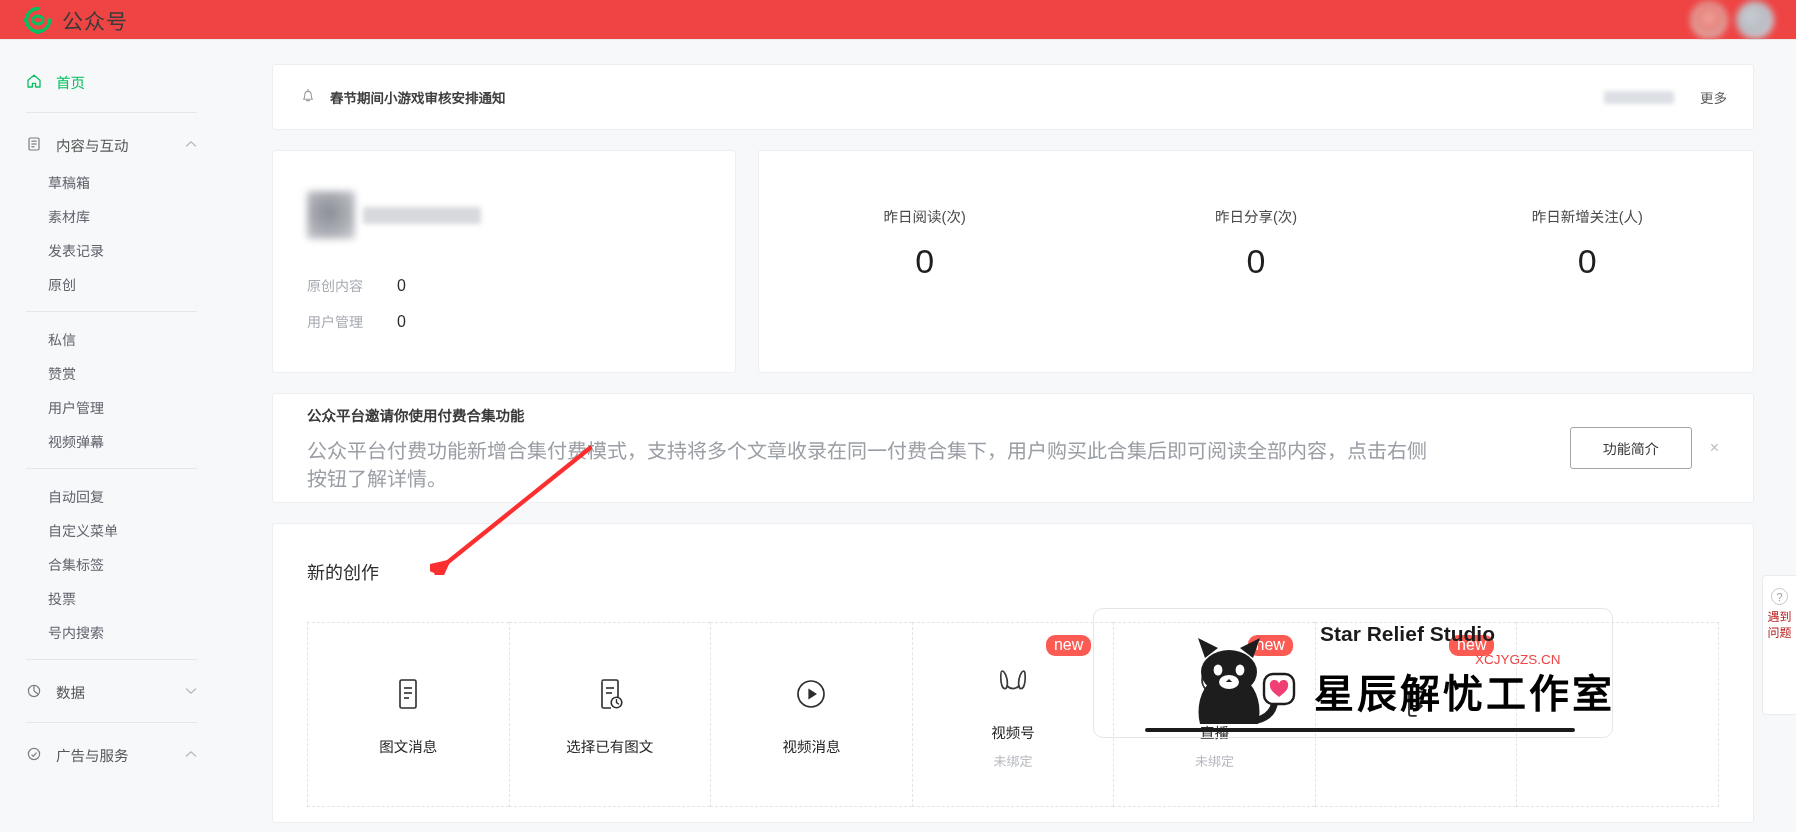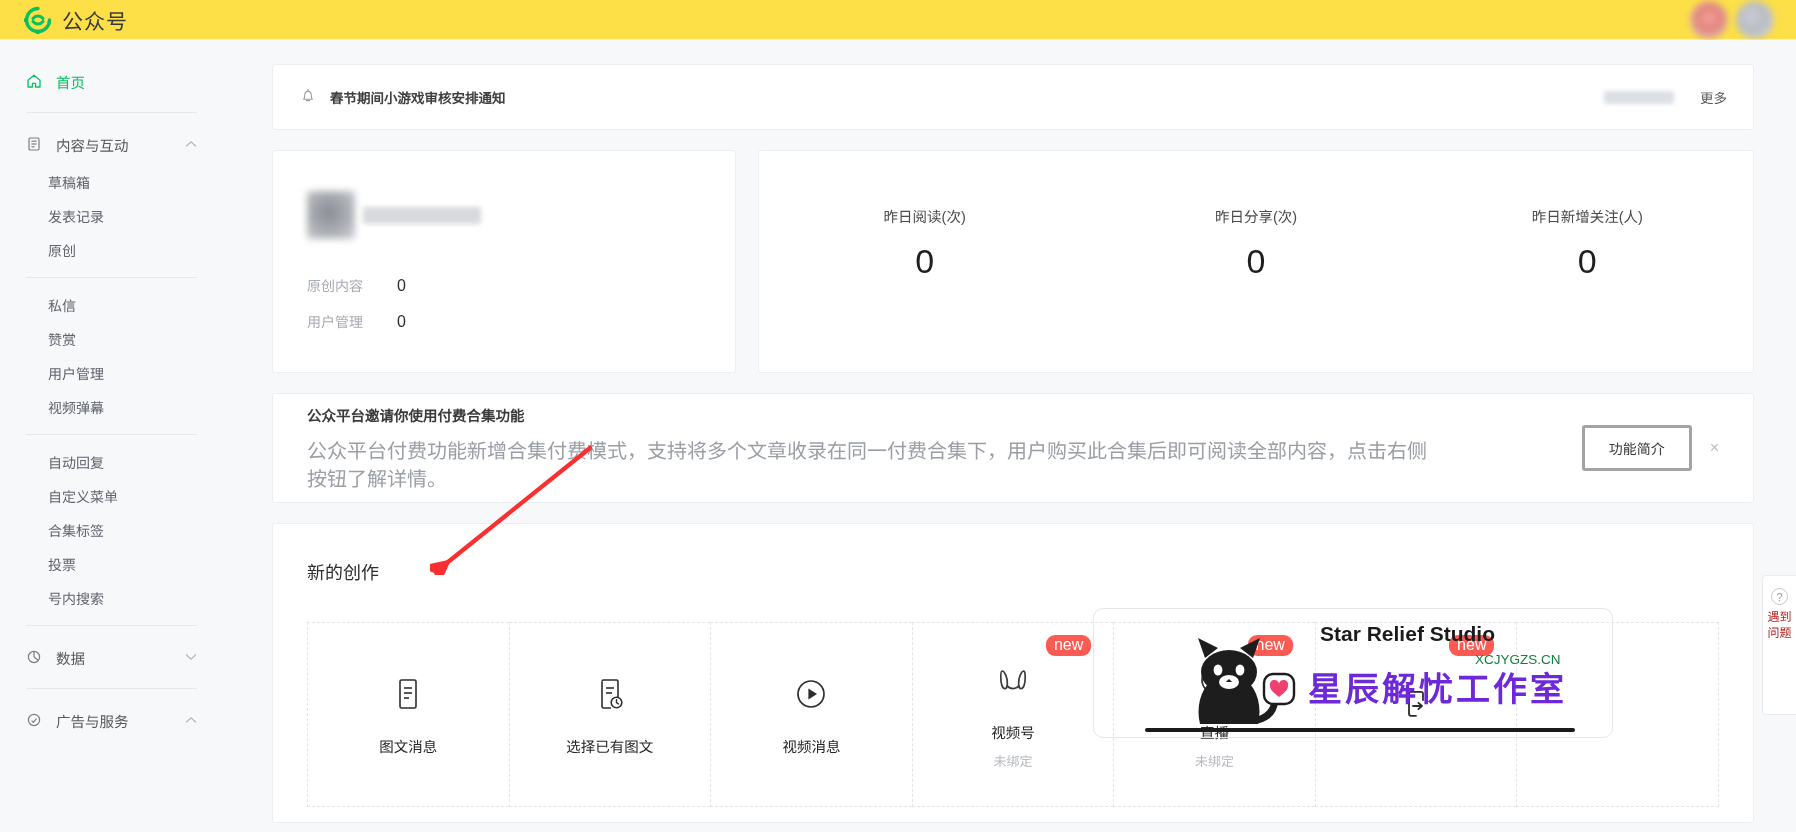--- a/index.html
+++ b/index.html
@@ -9,21 +9,21 @@
     font-family: "Liberation Sans", "DejaVu Sans", sans-serif;
     background: #f7f8fa;
     overflow: hidden;
     color: #353535;
   }
   .app { position: relative; width: 1796px; height: 832px; }
 
   
   .topbar {
     position: absolute; left:0; top:0; width:1796px; height:40px;
-    background:#fde047; border-bottom:1px solid #ededed;
+    background:#ef4444; border-bottom:1px solid #ededed;
     display:flex; align-items:center;
   }
   .logo-wrap { display:flex; align-items:center; padding-left:24px; gap:10px; }
   .logo-mark { width:28px; height:28px; position:relative; }
   .brand-title { font-size:21px; color:#3a3a3a; letter-spacing:1px; }
   .topbar-right {
     margin-left:auto; display:flex; align-items:center; gap:8px;
     padding-right:22px; height:100%;
   }
   .blur-avatar {
@@ -103,22 +103,22 @@
   
   .promo {
     margin:20px 42px 0 47px; height:110px;
     display:flex; align-items:center; padding:0 34px;
   }
   .promo-text { max-width:1120px; }
   .promo-title { font-size:14.5px; color:#3a3a3a; font-weight:bold; }
   .promo-desc { font-size:20px; color:#9a9ea5; margin-top:12px; line-height:1.4; }
   .promo-actions { margin-left:auto; display:flex; align-items:center; gap:18px; }
   .promo-btn {
-    border:3px solid #a3a3a3; border-radius:3px;
-    padding:10px 24px; font-size:14px; color:#3a3a3a;
+    border:1px solid #a3a3a3; border-radius:3px;
+    padding:10px 32px; font-size:14px; color:#3a3a3a;
     background:#fff; cursor:pointer; white-space:nowrap;
   }
   .promo-close { font-size:16px; color:#b9bcc2; cursor:pointer; }
 
   
   .create {
     margin:20px 42px 0 47px; min-height:300px; padding:34px 34px 0 34px;
   }
   .create-title { font-size:18px; color:#2e2e2e; }
   .create-grid { display:flex; margin-top:38px; }
@@ -154,24 +154,24 @@
 
   
   .arrow-svg { position:absolute; left:430px; top:440px; pointer-events:none; }
 
   
   .watermark {
     position:absolute; left:1130px; top:600px; width:666px; height:140px;
     pointer-events:none;
   }
   .wm-brand { position:absolute; left:190px; top:22px; font-size:21px; color:#1b1b1b; font-weight:bold; }
-  .wm-url { position:absolute; left:345px; top:52px; font-size:13.5px; color:#15803d; }
+  .wm-url { position:absolute; left:345px; top:52px; font-size:13.5px; color:#ef4444; }
   .wm-cn {
-    position:absolute; left:178px; top:62px; font-size:34px; font-weight:bold;
-    color:#6d28d9; letter-spacing:3px;
+    position:absolute; left:184px; top:62px; font-size:40px; font-weight:bold;
+    color:#000000; letter-spacing:3px;
   }
   .wm-cat { position:absolute; left:30px; top:28px; }
   .wm-line { position:absolute; left:15px; top:128px; width:430px; height:4px; background:#1b1b1b; border-radius:2px; }
 
   
   .deco-rect {
     position:absolute; left:1093px; top:608px; width:520px; height:130px;
     border:1px solid #e4e6ea; border-radius:10px; background:transparent;
   }
 </style>
@@ -226,20 +226,23 @@
               <path d="M1.5 6 6 1.8 10.5 6" fill="none" stroke="#b8b8b8" stroke-width="1.3" stroke-linecap="round"></path>
             </svg>
         </span>
       </div>
 
       <div>
         <div class="sub-row">
             <span>草稿箱</span>
           </div>
         <div class="sub-row">
+            <span>素材库</span>
+          </div>
+        <div class="sub-row">
             <span>发表记录</span>
           </div>
         <div class="sub-row">
             <span>原创</span>
           </div>
       </div>
 
       <div class="side-sep"></div>
 
       <div>

